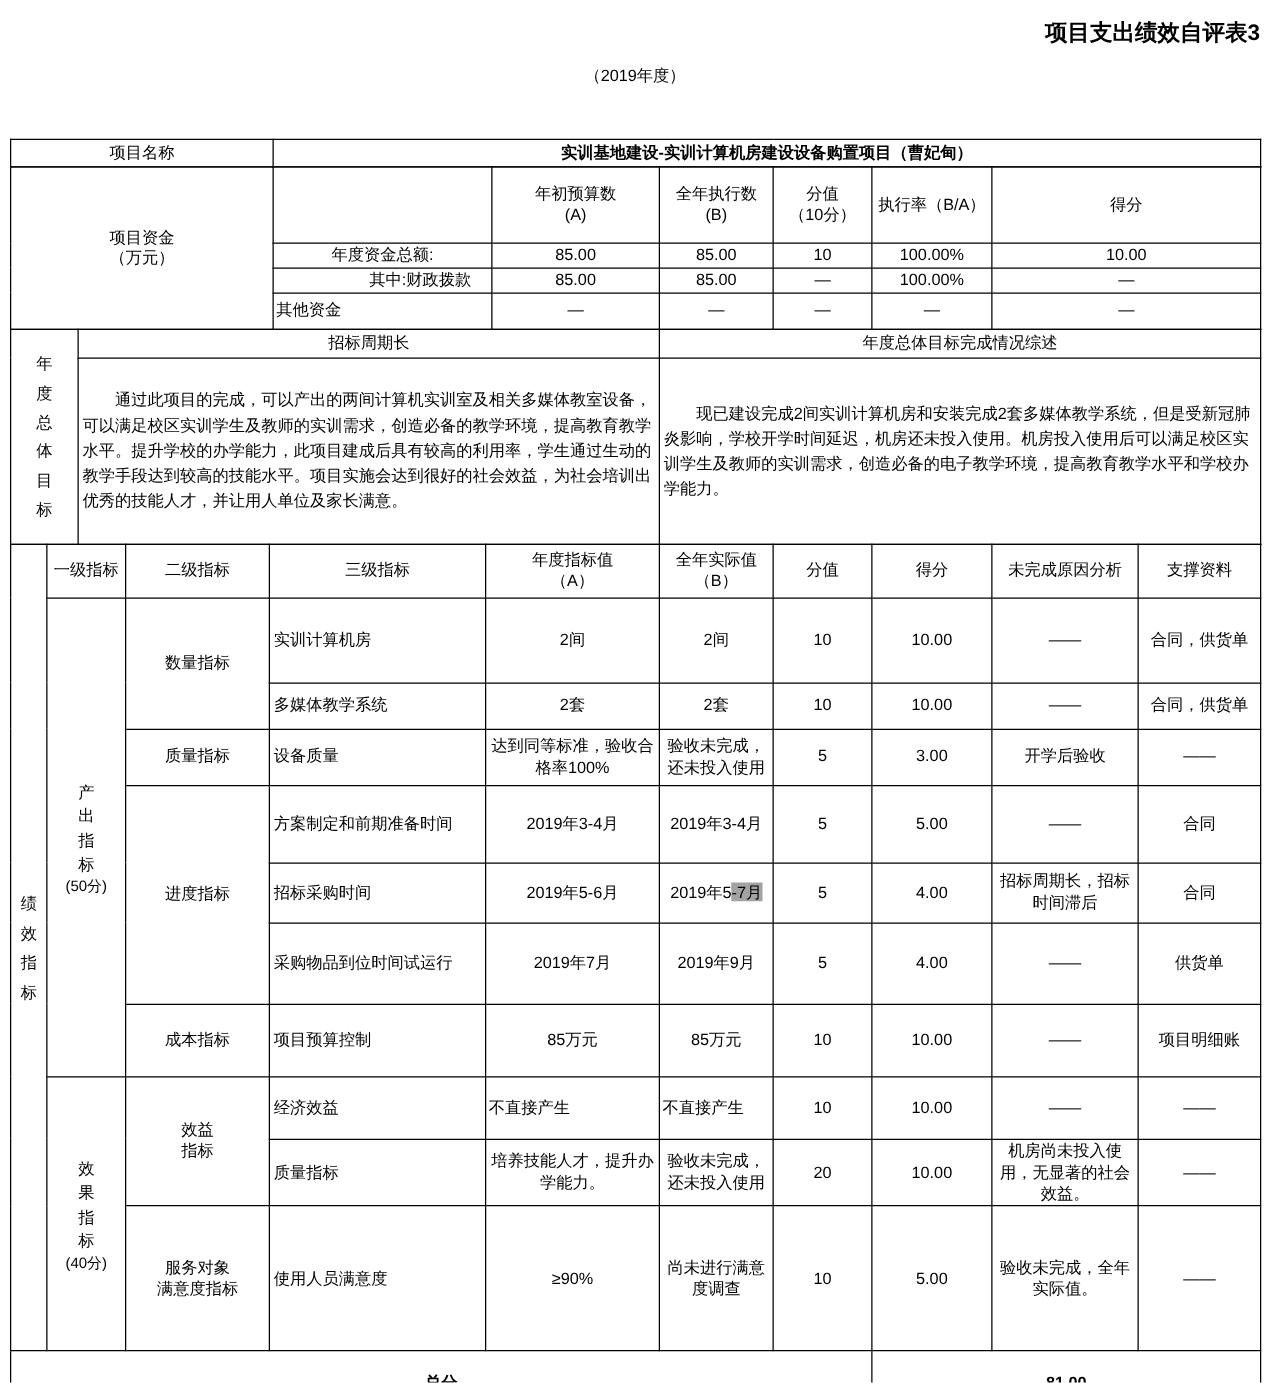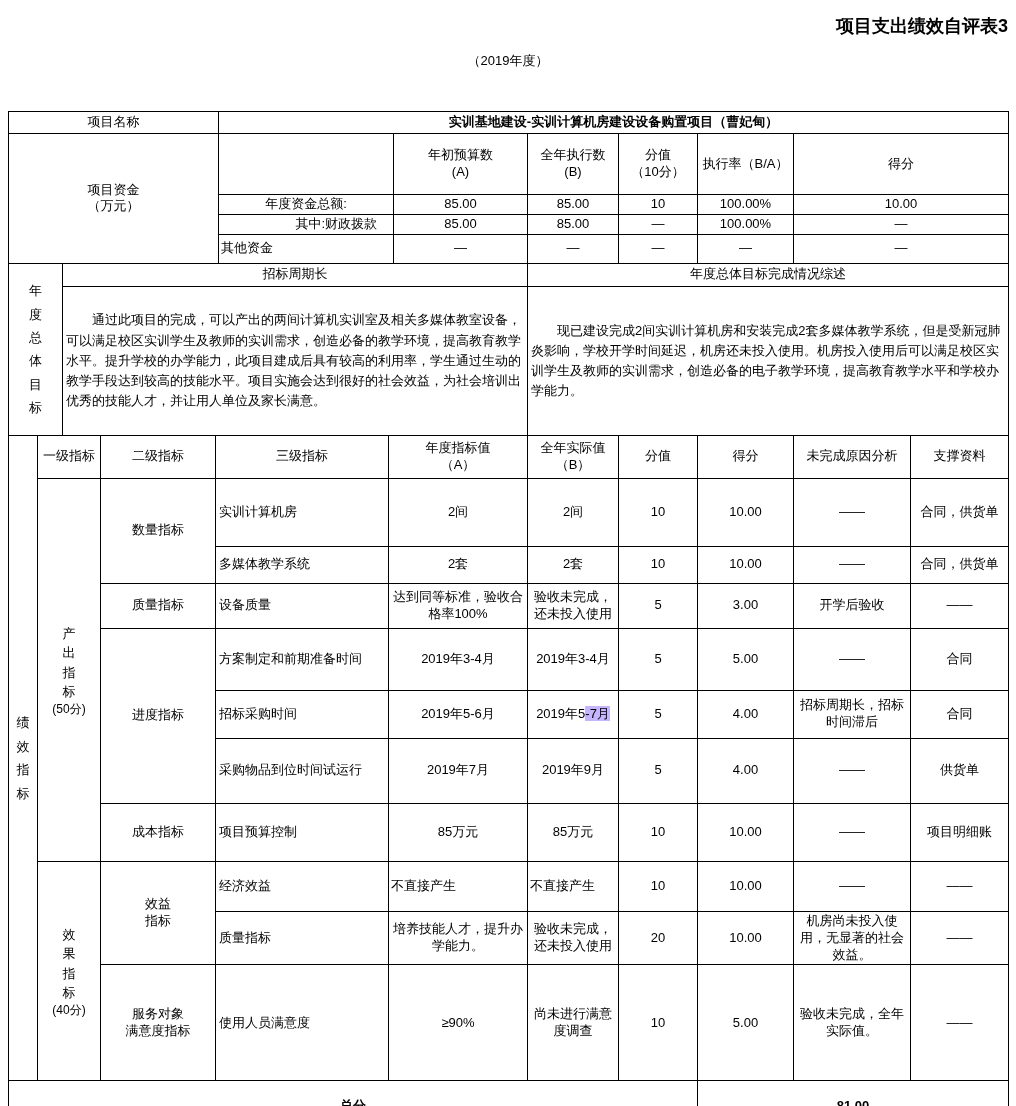--- a/index.html
+++ b/index.html
@@ -11,21 +11,21 @@
   table + table, .tbl-follow{ margin-top:-1px; }
   td{ border:1px solid #000; font-size:13px; text-align:center; vertical-align:middle; padding:1px 2px; overflow:hidden; line-height:1.3; }
   .b{ font-weight:bold; }
   .left{ text-align:left; }
   .right{ text-align:right; }
   .pre{ white-space:pre-line; }
   .goaltext{ font-size:13px; line-height:1.55; text-align:left; text-indent:2em; padding:4px 3px; }
   .vstack{ display:inline-block; width:1.08em; word-break:break-all; line-height:1.8; text-align:center; vertical-align:middle; }
   .vstack.tight{ line-height:1.5; }
   .l1sub{ display:block; text-align:center; font-size:12px; line-height:1.2; }
-  .hl{ background:#c4b5fd; }
+  .hl{ background:#a3a3a3; }
   .pad-r{ padding-right:16px; }
   .l3{ text-align:left; padding-left:3px; }
 </style>
 </head>
 <body>
 
 <div class="doc">
 
   <div class="title">项目支出绩效自评表3</div>
   <div class="subtitle">（2019年度）</div>

